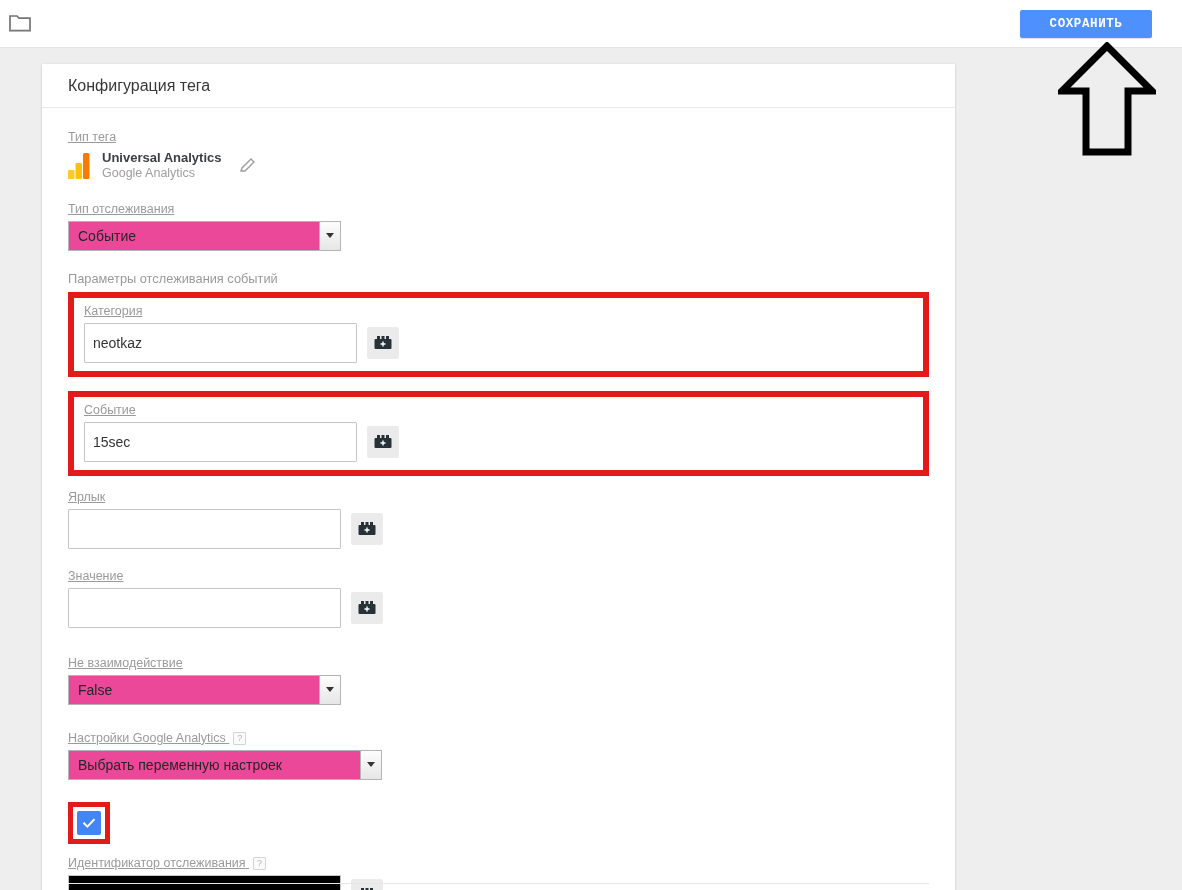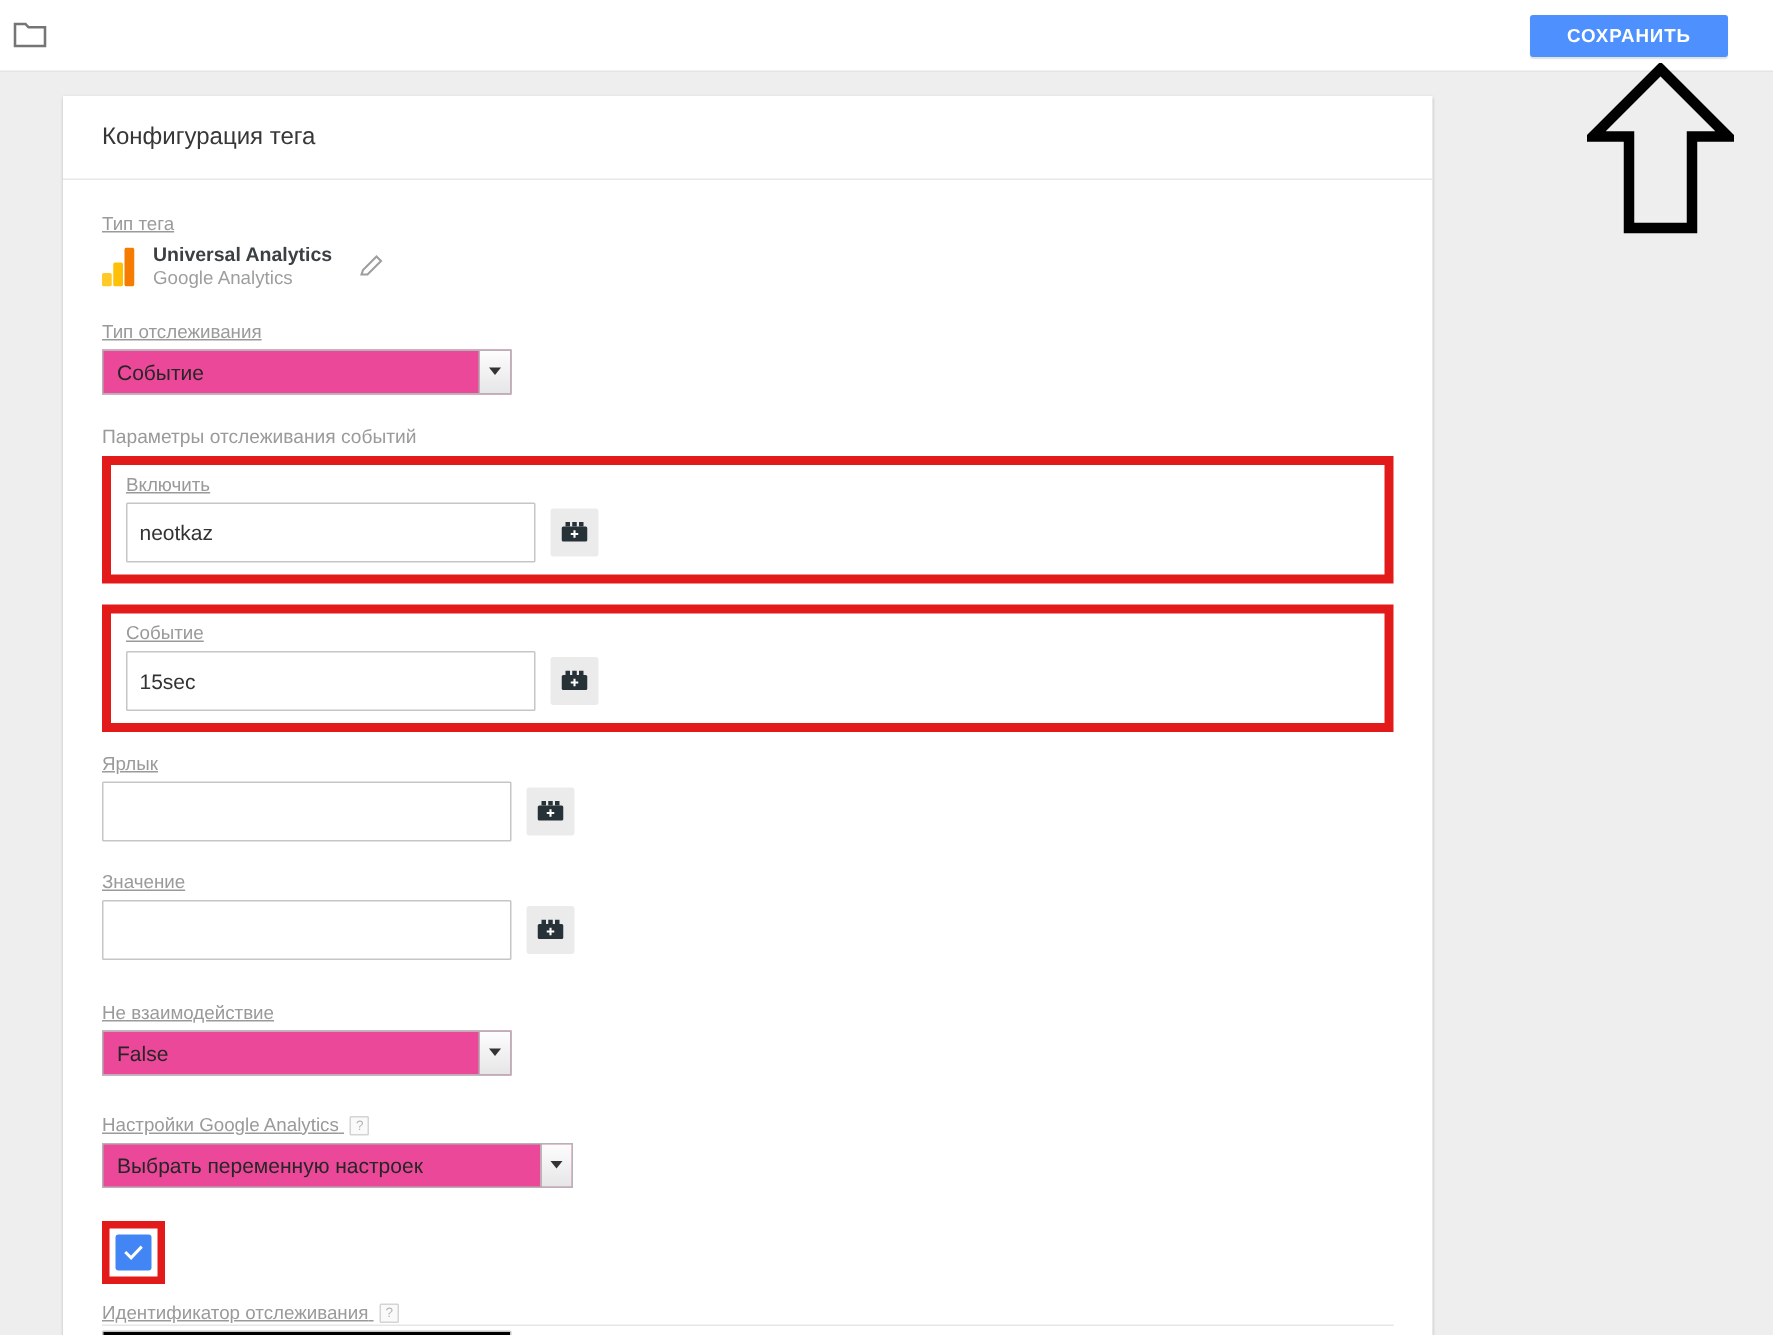--- a/index.html
+++ b/index.html
@@ -30,21 +30,21 @@
     height: 28px;
     min-width: 132px;
     background: #4d90fe;
     color: #ffffff;
     border: none;
     border-radius: 2px;
     font-size: 12.5px;
     font-weight: bold;
     letter-spacing: 0.6px;
     cursor: pointer;
-    font-family: Liberation Sans, sans-serif;
+    font-family: Liberation Mono, monospace;
     padding: 0 14px;
     box-shadow: 0 1px 1px rgba(0,0,0,0.12);
   }
 
   
   .arrow-annotation {
     position: absolute;
     left: 1058px; top: 42px;
     width: 98px; height: 115px;
     pointer-events: none;
@@ -53,21 +53,21 @@
   
   .card {
     position: absolute;
     left: 42px; top: 64px;
     width: 913px;
     min-height: 820px;
     background: #ffffff;
     box-shadow: 0 1px 2px rgba(0,0,0,0.14), 0 0 2px rgba(0,0,0,0.07);
   }
   .card-header {
-    height: 56px;
+    height: 44px;
     border-bottom: 1px solid #e8e8e8;
     display: flex;
     align-items: center;
     padding-left: 26px;
     box-sizing: border-box;
   }
   .card-header-title {
     font-size: 16px;
     color: #373737;
     font-weight: normal;
@@ -308,21 +308,21 @@
         <select class="sel">
           <option>Событие</option>
         </select>
         <span class="sel-arrow"></span>
       </div>
     </div>
 
     <div class="section-label">Параметры отслеживания событий</div>
 
     <div class="redbox blk-tight">
-      <span class="field-label">Включить</span>
+      <span class="field-label">Категория</span>
       <div class="input-row">
         <input class="text-input" type="text" value="neotkaz" style="">
         <button class="var-btn">
           <svg width="18" height="14" viewBox="0 0 18 14">
             <rect x="3" y="0" width="3" height="3" fill="#263238"></rect>
             <rect x="7.5" y="0" width="3" height="3" fill="#263238"></rect>
             <rect x="12" y="0" width="3" height="3" fill="#263238"></rect>
             <rect x="0.5" y="3" width="17" height="10" rx="1" fill="#263238"></rect>
             <path d="M9 5.5 v5 M6.5 8 h5" stroke="#ffffff" stroke-width="1.4"></path>
           </svg>

